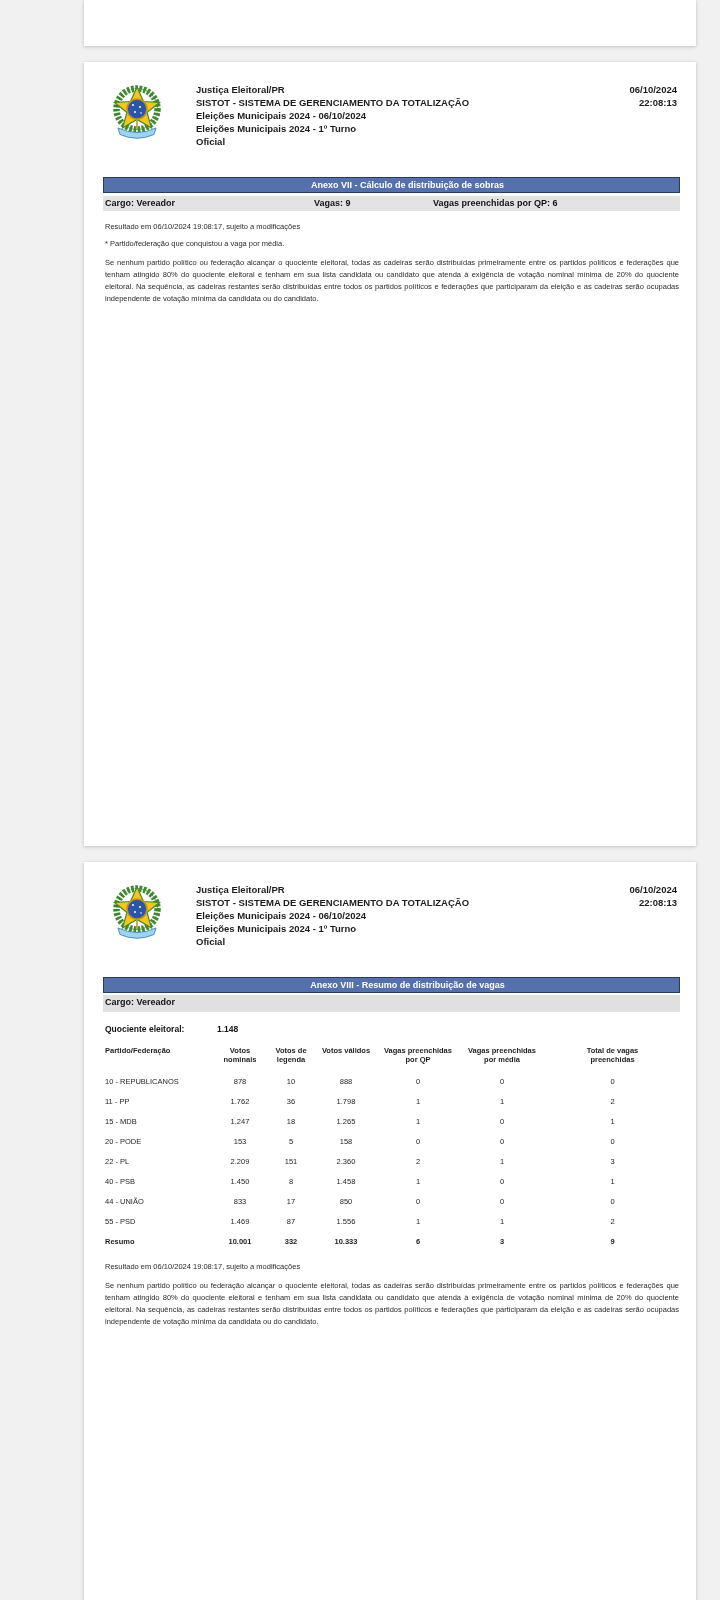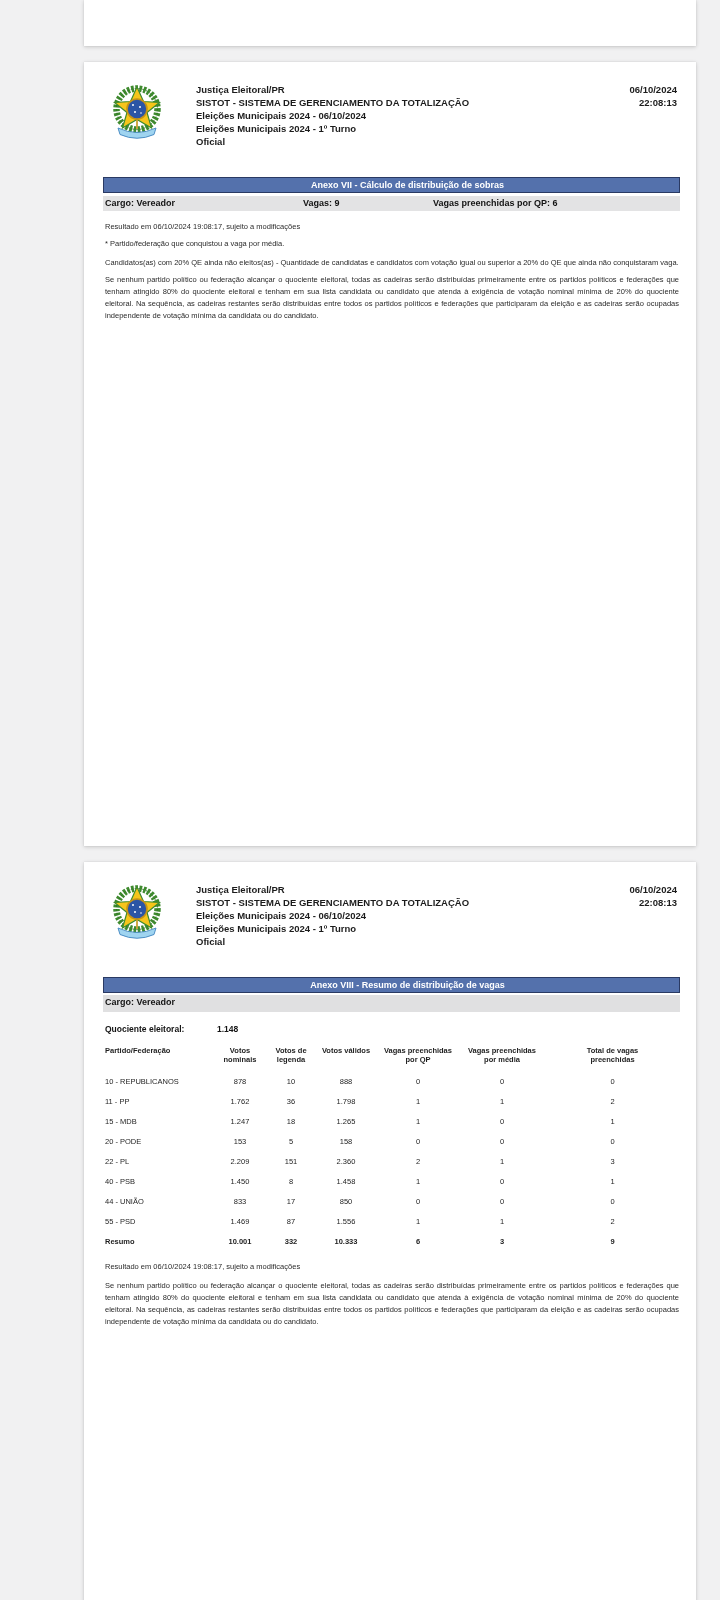--- a/index.html
+++ b/index.html
@@ -26,21 +26,21 @@
   .banner {
     position:absolute; left:19px; right:16px; top:115px; height:16px;
     background:#5471ac; border:1px solid #2a3a63;
     color:#ffffff; font-size:9px; font-weight:bold;
     text-align:center; line-height:14px;padding-left:32px;
   }
 
   
   .infobar { position:absolute; left:19px; right:16px; top:134px; height:15px; background:#e3e3e4; font-size:9px; font-weight:bold; line-height:15px; color:#141414; }
   .infobar .cargo { position:absolute; left:2px; }
-  .infobar .vagas { position:absolute; left:200px; }
+  .infobar .vagas { position:absolute; left:211px; }
   .infobar .vagasqp { position:absolute; left:330px; }
 
   
   .cargobar { position:absolute; left:19px; right:16px; top:133px; height:17px; background:#e0e0e1; font-size:9px; font-weight:bold; line-height:12px; padding:1px 0 0 2px; color:#141414; }
 
   .paras { position:absolute; left:21px; right:17px; }
   .paras-p1 { top:159px; }
   .paras-p2 { top:399px; }
   .paras p { font-size:7.5px; line-height:12px; color:#2b2b2b; }
   .paras .gap-s { margin-bottom:5px; }
@@ -99,21 +99,20 @@
 
   <div class="infobar">
     <span class="cargo">Cargo: Vereador</span>
     <span class="vagas">Vagas: 9</span>
     <span class="vagasqp">Vagas preenchidas por QP: 6</span>
   </div>
 
   <div class="paras paras-p1">
     <p class="gap-s">Resultado em 06/10/2024 19:08:17, sujeito a modificações</p>
     <p class="gap-m">* Partido/federação que conquistou a vaga por média.</p>
-    <p class="gap-s justify">Candidatos(as) com 20% QE ainda não eleitos(as) - Quantidade de candidatas e candidatos com votação igual ou superior a 20% do QE que ainda não conquistaram vaga.</p>
     <p class="justify">Se nenhum partido político ou federação alcançar o quociente eleitoral, todas as cadeiras serão distribuídas primeiramente entre os partidos políticos e federações que tenham atingido 80% do quociente eleitoral e tenham em sua lista candidata ou candidato que atenda à exigência de votação nominal mínima de 20% do quociente eleitoral.  Na sequência, as cadeiras restantes serão distribuídas entre todos os partidos políticos e federações que participaram da eleição e as cadeiras serão ocupadas independente de votação mínima da candidata ou do candidato.</p>
   </div>
 </div>
 
 <div class="page page-2">
   <svg class="logo" viewBox="0 0 62 60">
     <circle cx="31" cy="27" r="20.5" fill="none" stroke="#3e8a2e" stroke-width="6.5" stroke-dasharray="2.6 1.5"></circle>
     <circle cx="31" cy="27" r="20.5" fill="none" stroke="#2f6d22" stroke-width="1" stroke-dasharray="1.5 2.4"></circle>
     <polygon points="31,5 37.5,19.5 53.5,20.5 41,30.5 45.5,46 31,37.5 16.5,46 21,30.5 8.5,20.5 24.5,19.5" fill="#f6c51b" stroke="#3e8a2e" stroke-width="1.2"></polygon>
     <circle cx="31" cy="27" r="10" fill="#2b55a5" stroke="#c59416" stroke-width="1.6"></circle>

